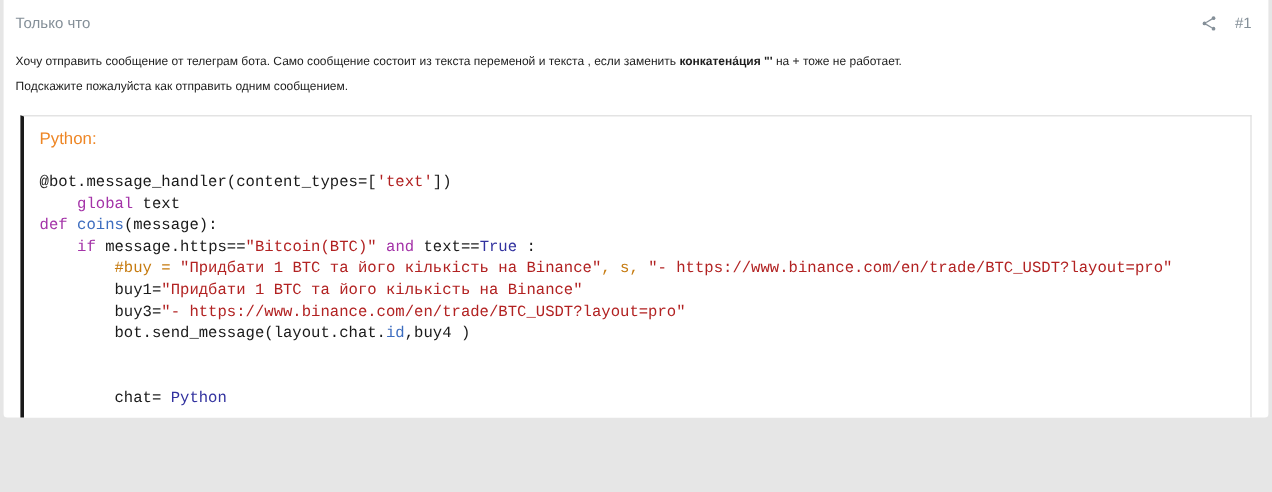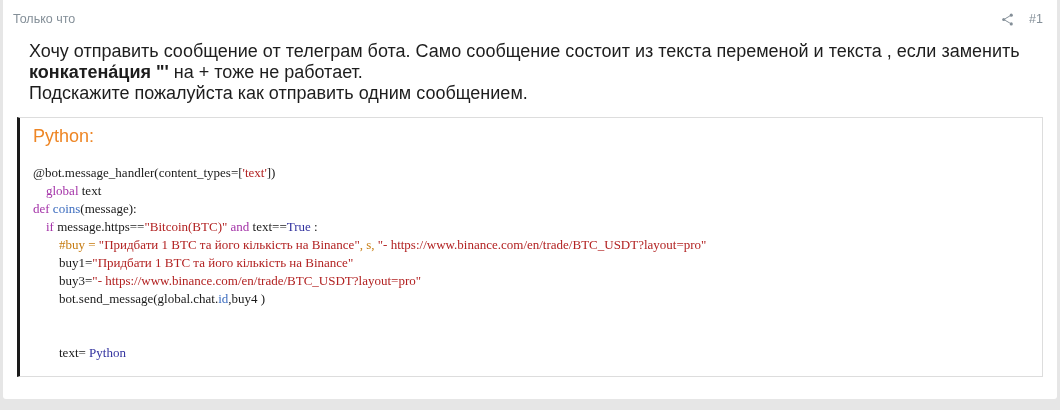--- a/index.html
+++ b/index.html
@@ -5,21 +5,21 @@
   html,body{margin:0;padding:0;}
   body{
     width:1060px;height:410px;
     background:var(--page_bg,#e6e6e6);
     font-family:"Liberation Sans",sans-serif;
     overflow:hidden;
   }
   .card{
     margin:0 3px;
     width:1054px;
-    height:399px;
+    height:348px;
     box-sizing:border-box;
     background:var(--card_bg,#fff);
     border-radius:0 0 3px 3px;
     padding:0 10px;
     overflow:hidden;
   }
   .post-header{
     display:flex;
     justify-content:space-between;
     align-items:center;
@@ -42,42 +42,42 @@
   }
   .share-btn svg circle{fill:var(--meta_text,#848f98);}
   .share-btn svg line{stroke:var(--meta_text,#848f98);stroke-width:1.6;}
   .postnum{
     color:var(--meta_text,#848f98);
     font-size:12.5px;
     text-decoration:none;
     cursor:pointer;
   }
   .post-body{
-    margin:14px 0 0 16px;
-    font-size:18px;
+    margin:14px 0 0 0;
+    font-size:10px;
     line-height:21px;
     color:var(--body_text,#1d1d1d);
   }
   .post-body b{font-weight:bold;}
   .code-block{
     margin:13px 4px 0 4px;
     border:1px solid var(--code_border,#ddd);
     border-left:3px solid var(--code_accent,#1a1a1a);
     background:var(--card_bg,#fff);
     padding:10px 12px 14px 13px;
     box-sizing:border-box;
   }
   .code-label{
     color:var(--label_orange,#ee8625);
-    font-size:18px;
+    font-size:14px;
     line-height:16px;
     margin-bottom:20px;
   }
   .code-lines{
-    font-family:Liberation Serif, serif;
+    font-family:Liberation Mono, monospace;
     font-size:13px;
     line-height:18px;
     color:var(--tok_plain,#1a1a1a);
   }
   .code-line{white-space:pre;min-height:18px;}
   .tok-k{color:var(--tok_keyword,#a433a8);}
   .tok-f{color:var(--tok_function,#3d6dbf);}
   .tok-b{color:var(--tok_literal,#32329f);}
   .tok-s{color:var(--tok_string,#b22222);}
   .tok-c{color:var(--tok_comment,#c67b10);}
@@ -108,20 +108,20 @@
   <div class="code-block">
     <div class="code-label">Python:</div>
     <div class="code-lines">
         <div class="code-line"><span>@bot.message_handler(content_types=[</span><span class="tok-s">'text'</span><span>])</span></div>
         <div class="code-line"><span>    </span><span class="tok-k">global</span><span> text</span></div>
         <div class="code-line"><span class="tok-k">def</span><span> </span><span class="tok-f">coins</span><span>(message):</span></div>
         <div class="code-line"><span>    </span><span class="tok-k">if</span><span> message.https==</span><span class="tok-s">"Bitcoin(BTC)"</span><span> </span><span class="tok-k">and</span><span> text==</span><span class="tok-b">True</span><span> :</span></div>
         <div class="code-line"><span>        </span><span class="tok-c">#buy = </span><span class="tok-s">"Придбати 1 BTC та його кількість на Binance"</span><span class="tok-c">, s, </span><span class="tok-s">"- https://www.binance.com/en/trade/BTC_USDT?layout=pro"</span></div>
         <div class="code-line"><span>        buy1=</span><span class="tok-s">"Придбати 1 BTC та його кількість на Binance"</span></div>
         <div class="code-line"><span>        buy3=</span><span class="tok-s">"- https://www.binance.com/en/trade/BTC_USDT?layout=pro"</span></div>
-        <div class="code-line"><span>        bot.send_message(global.chat.</span><span class="tok-f">id</span><span>,buy4 )</span></div>
+        <div class="code-line"><span>        bot.send_message(layout.chat.</span><span class="tok-f">id</span><span>,buy4 )</span></div>
         <div class="code-line"></div>
         <div class="code-line"></div>
-        <div class="code-line"><span>        text= </span><span class="tok-b">Python</span></div>
+        <div class="code-line"><span>        chat= </span><span class="tok-b">Python</span></div>
       </div>
   </div>
 
 </div>
 
 </body></html>

